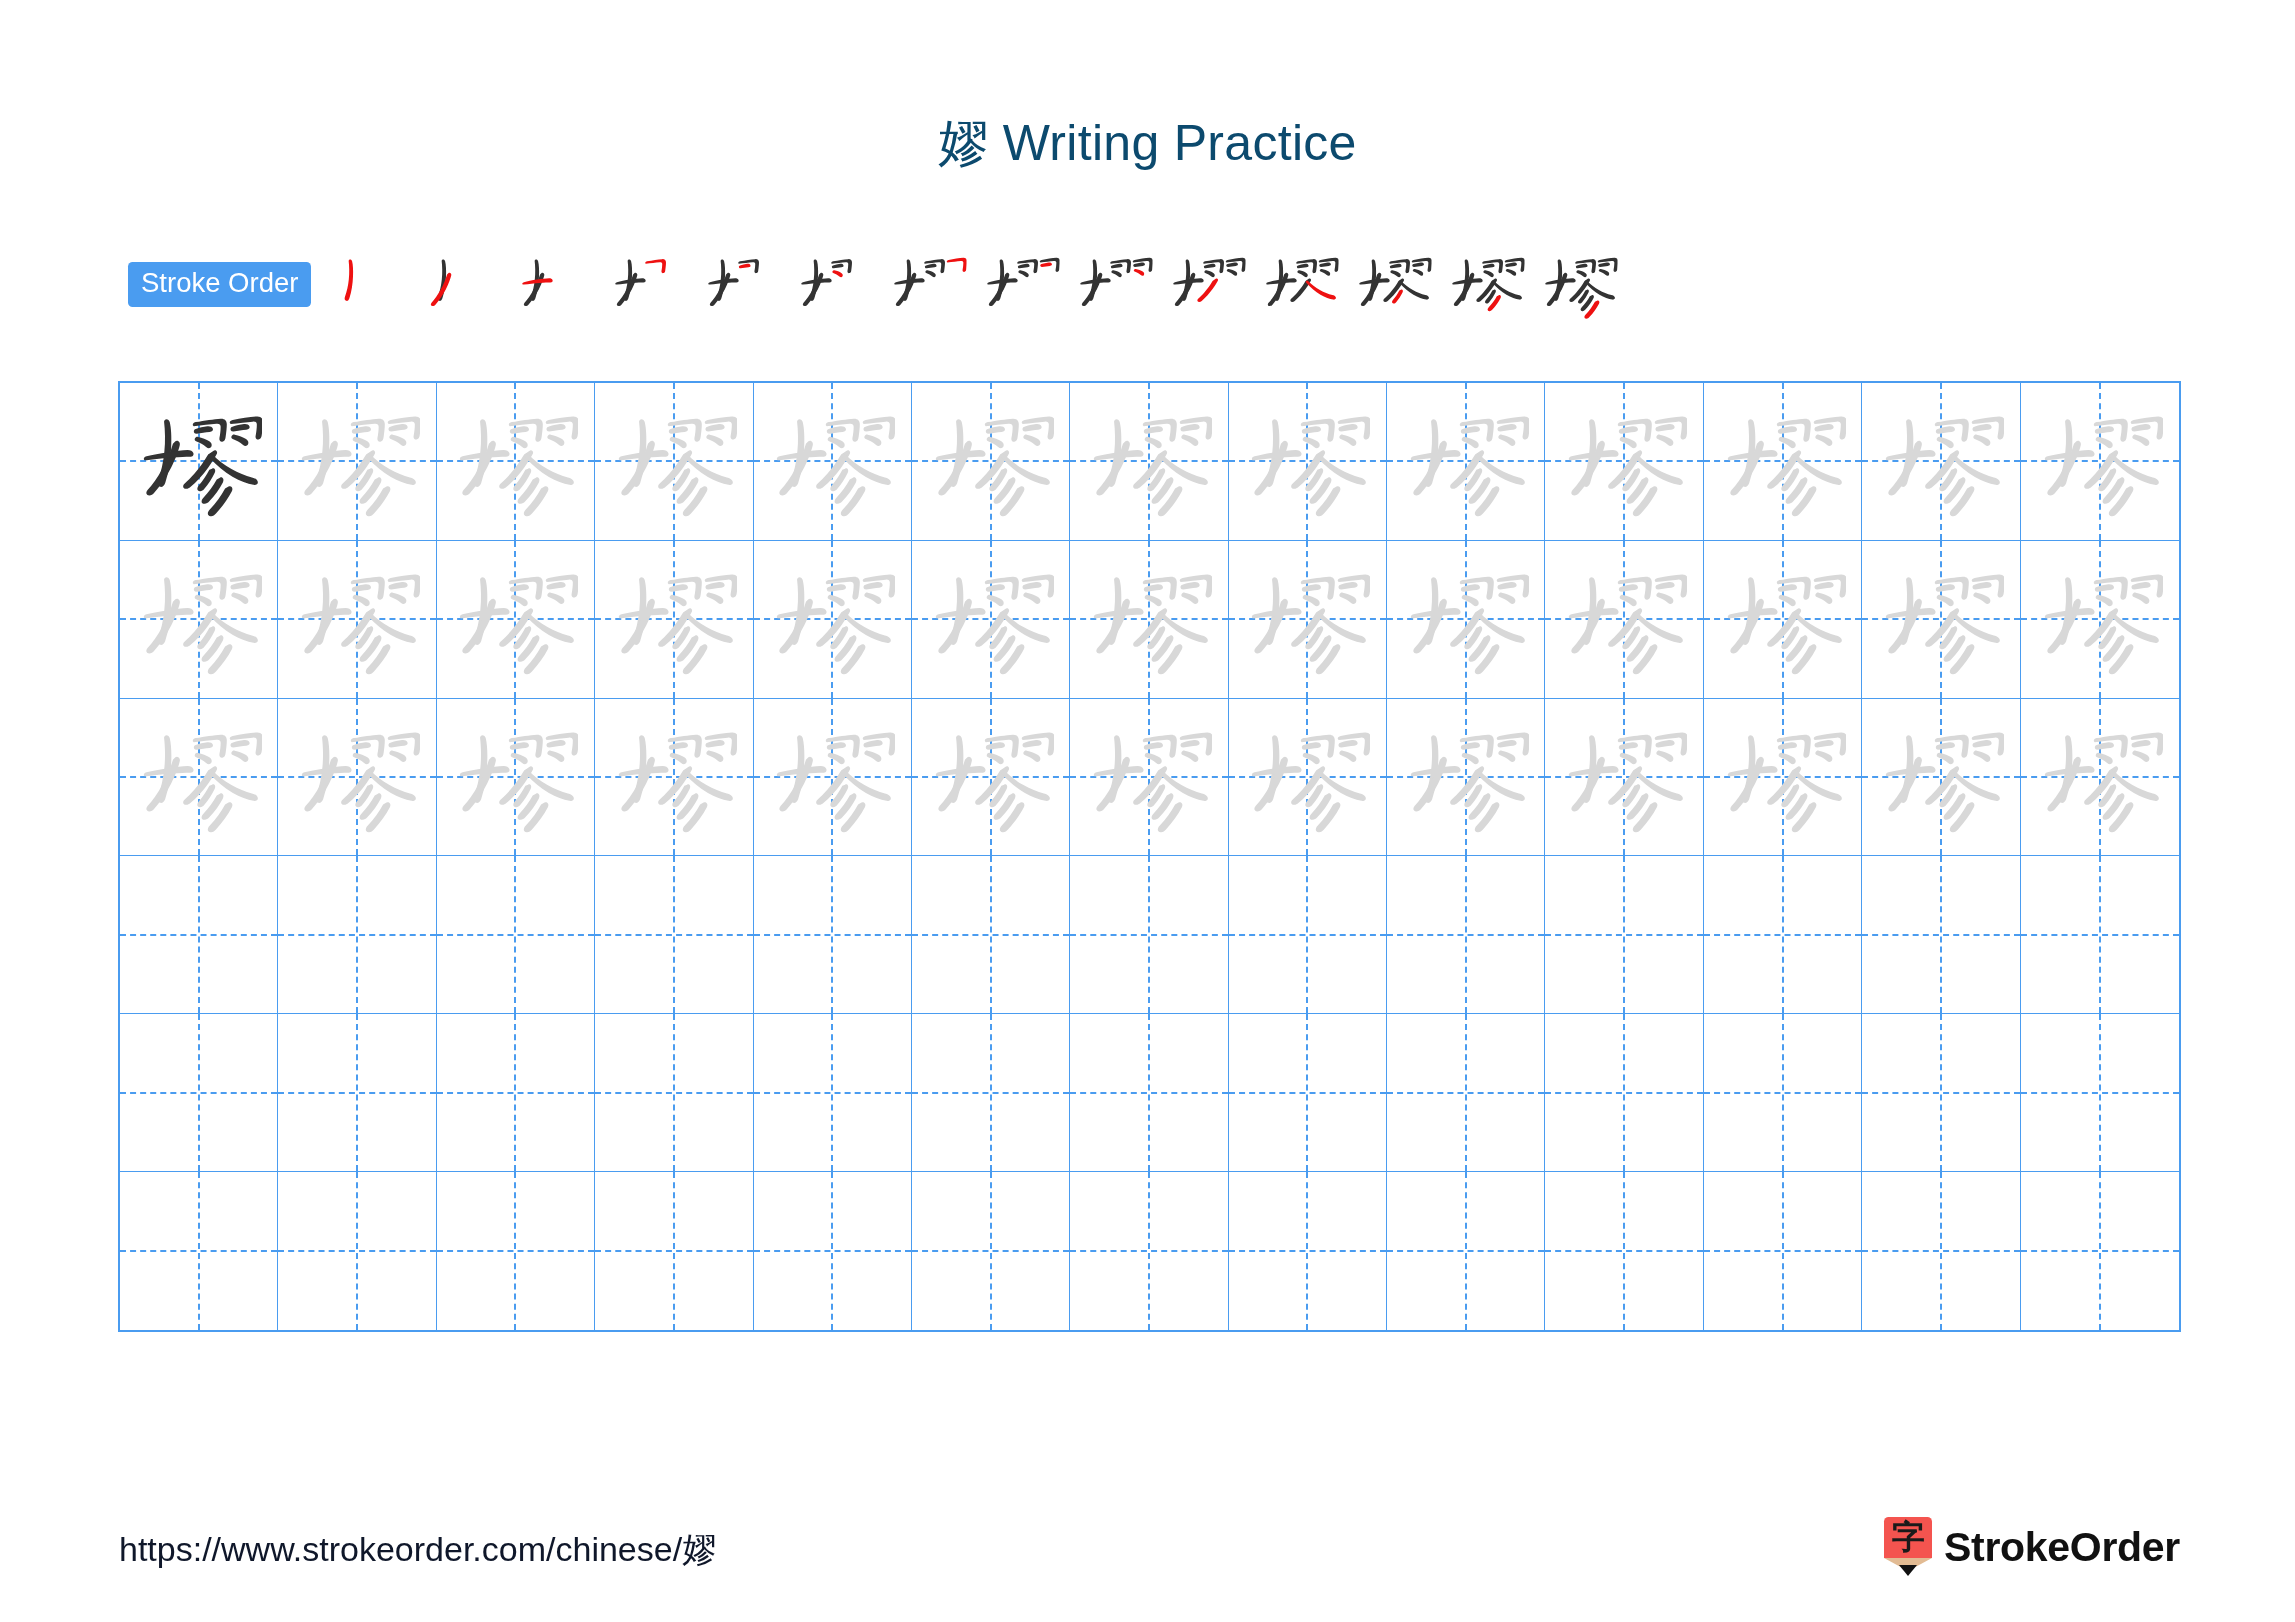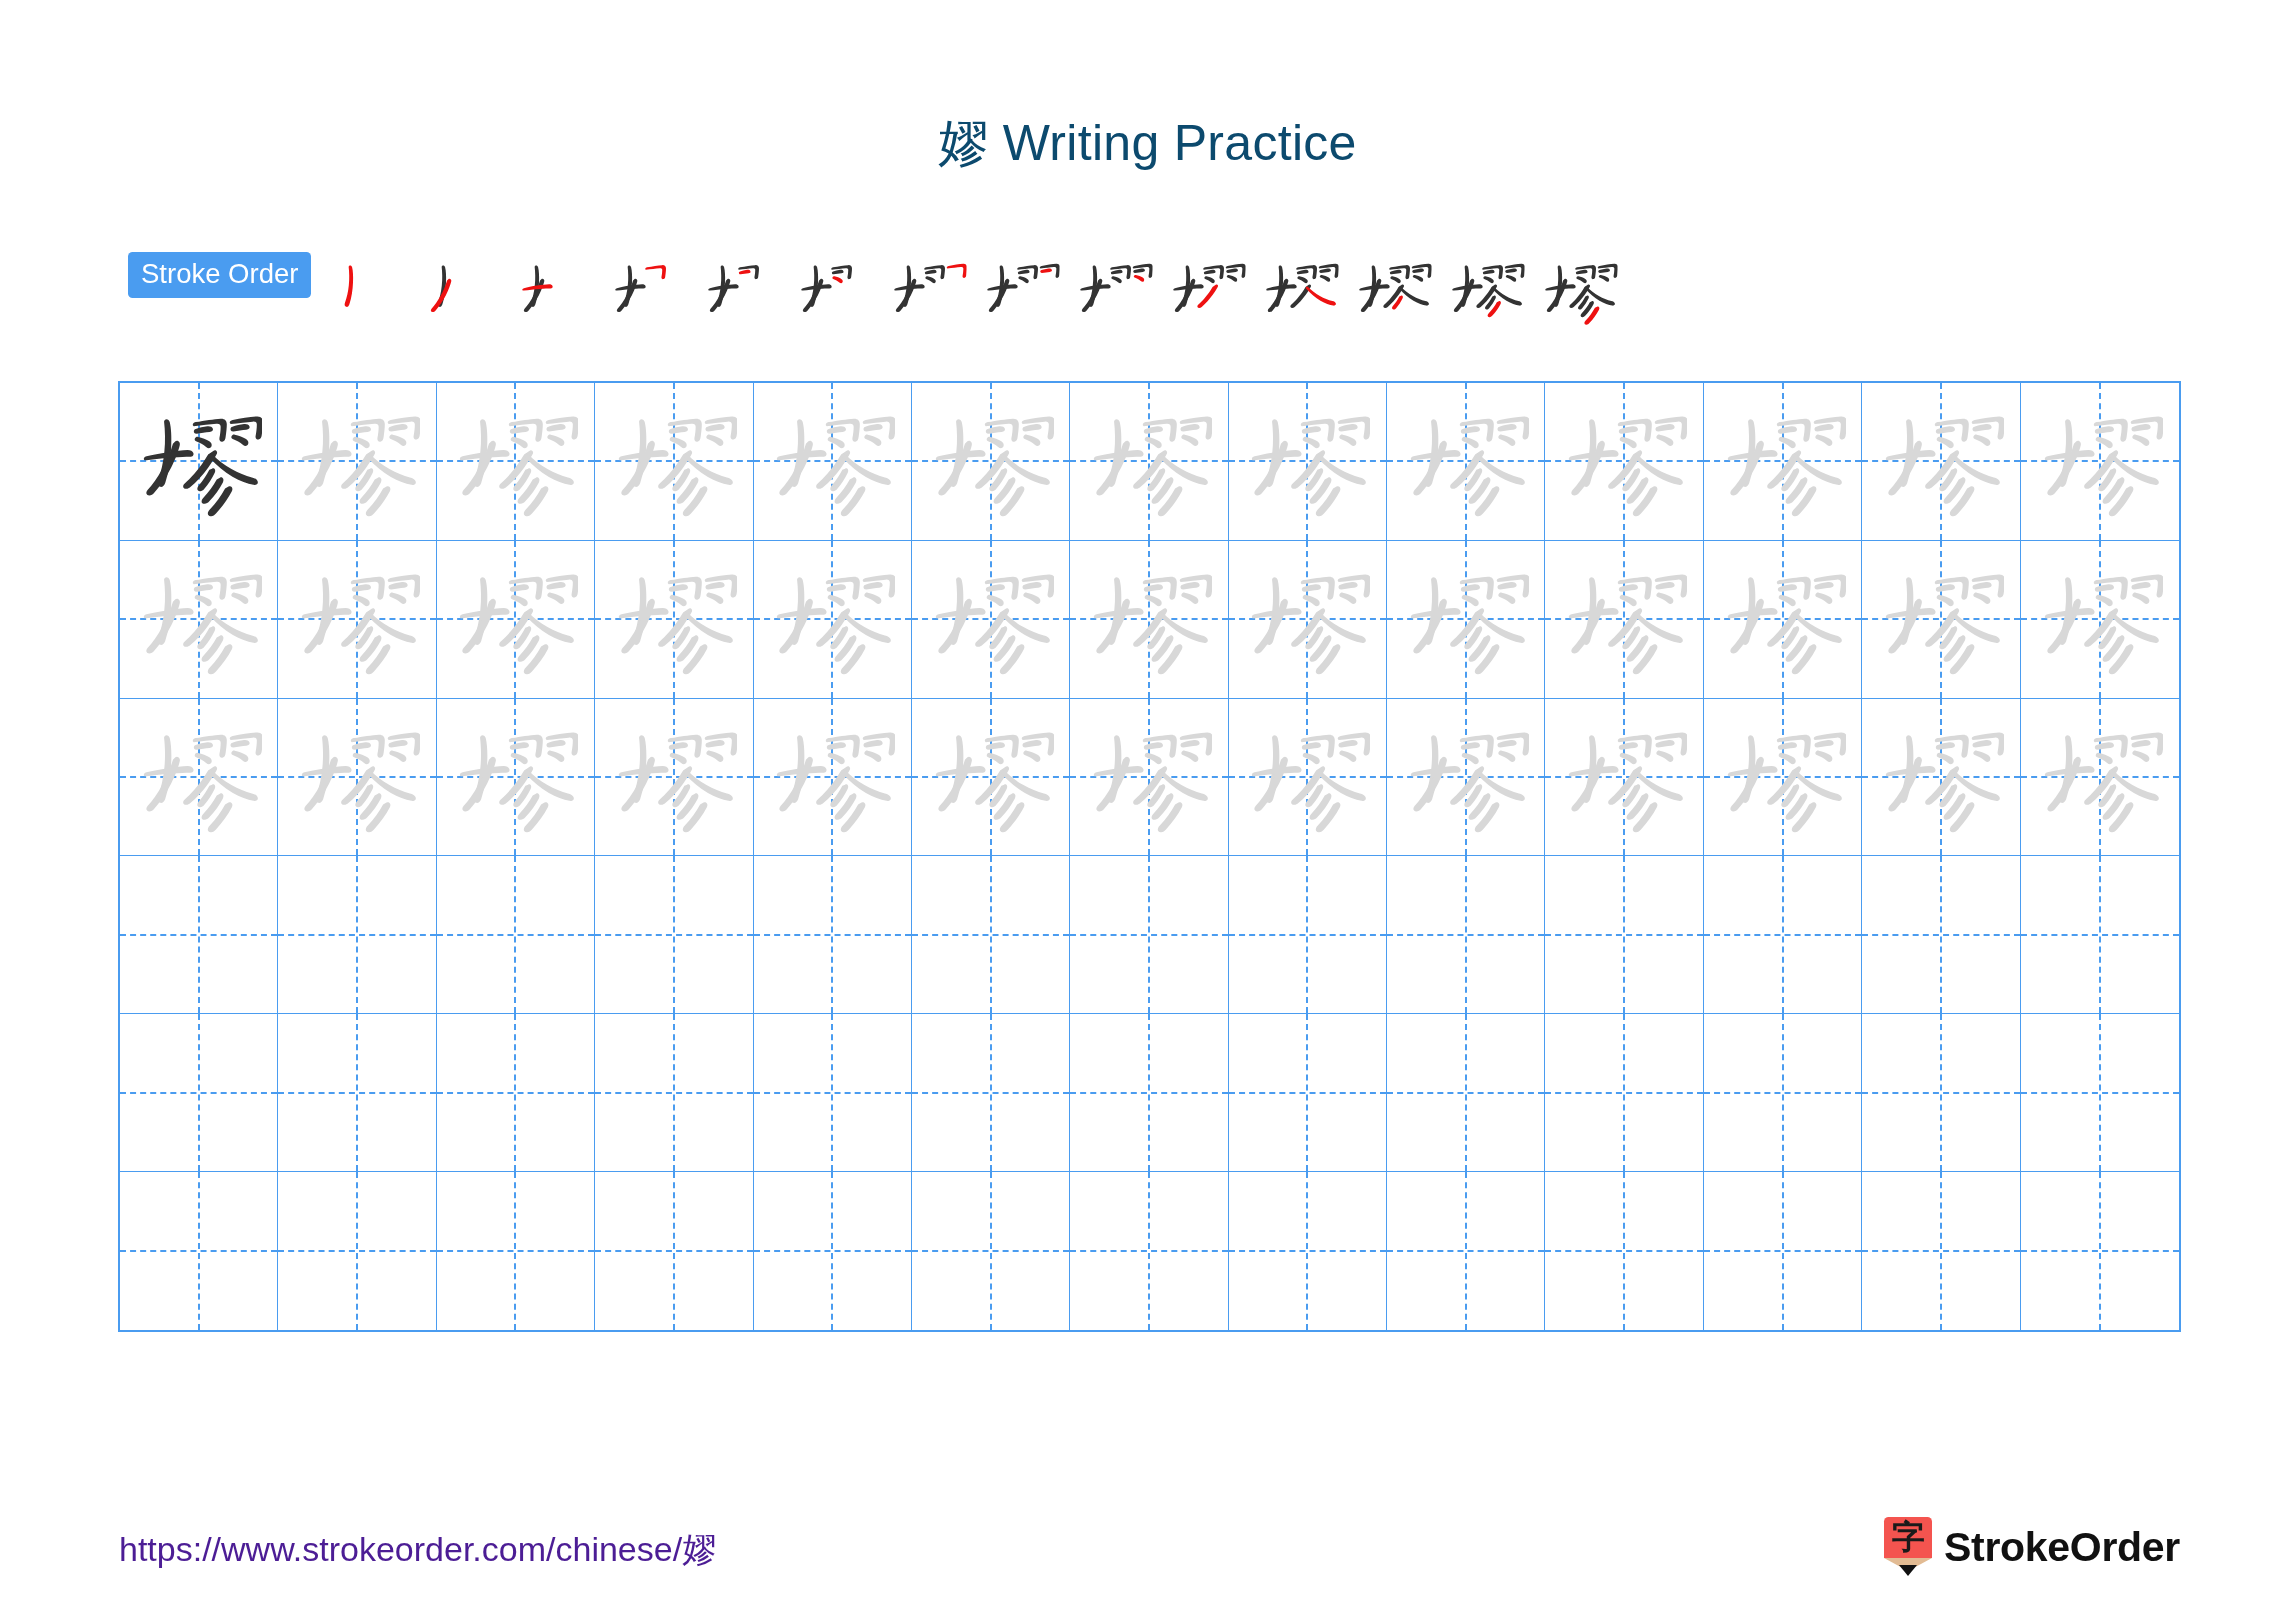--- a/index.html
+++ b/index.html
@@ -32,21 +32,21 @@
     font-family: "DejaVu Sans", sans-serif;
     font-size: 50px;
   }
 
   
   .stroke-order-row {
     position: absolute;
     top: 252px;
     left: 128px;
     display: flex;
-    align-items: flex-start;
+    align-items: center;
     height: 65px;
   }
   .stroke-order-badge {
     background: #4a9cf0;
     color: #ffffff;
     font-size: 27.5px;
     padding: 6.5px 13px 9.2px 13px;
     border-radius: 4.6px;
     line-height: 1;
     white-space: nowrap;
@@ -131,21 +131,21 @@
     height: 126px;
     display: block;
   }
 
   
   .footer-url {
     position: absolute;
     left: 119px;
     top: 1527px;
     font-size: 34px;
-    color: #4c1d95;
+    color: #0f172a;
     white-space: nowrap;
   }
   .brand {
     position: absolute;
     right: 115px;
     top: 1517px;
     display: flex;
     align-items: center;
     height: 60px;
   }

